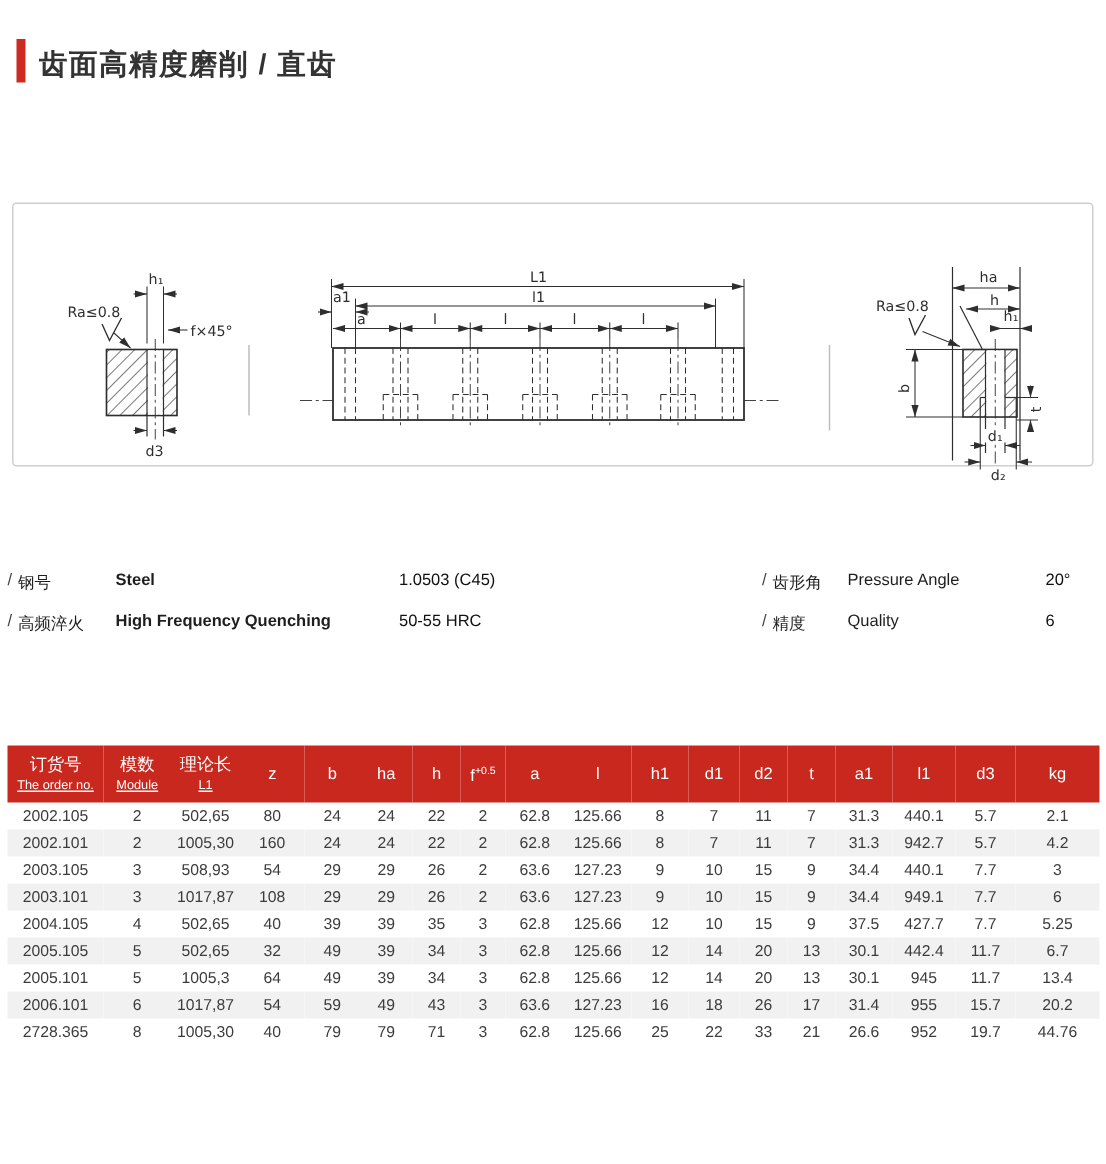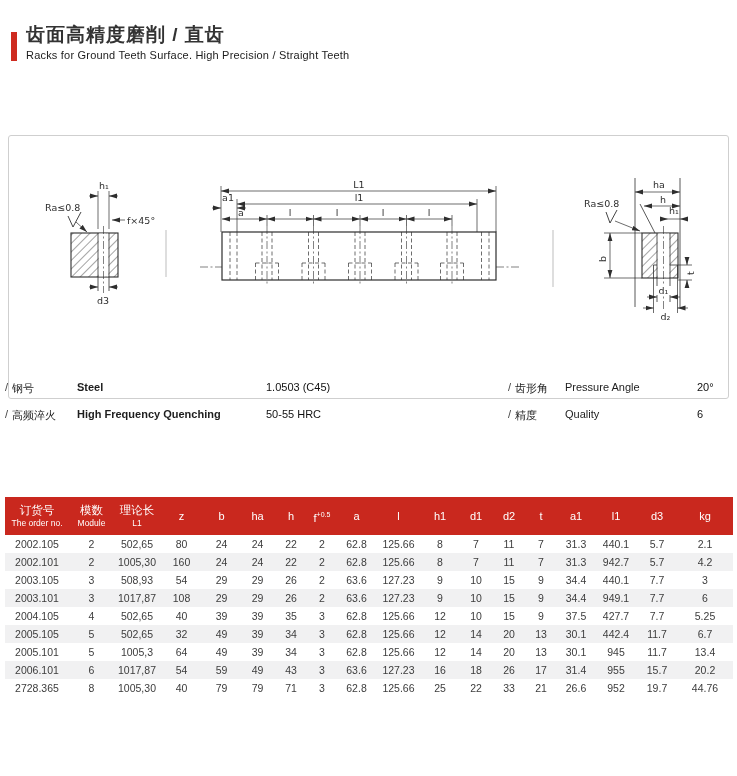--- a/index.html
+++ b/index.html
@@ -12,21 +12,21 @@
   }
 
   
   .page-header { position:absolute; left:11px; top:24px; display:flex;align-items:flex-end; }
   .accent-bar { width:6px; height:29px; background:#ce2b20; margin-right:9px; margin-top:2px; }
   .title-zh { font-size:19px; font-weight:bold; color:#333; letter-spacing:1px; line-height:22px; }
   .title-en { font-size:11px; color:#1c1c1c; margin-top:3px; letter-spacing:0.2px; }
 
   
   .drawing-panel {
-    position:absolute; left:8px; top:135px; width:721px; height:264px;
+    position:absolute; left:8px; top:135px; width:721px; height:176px;
     border:1px solid #cfcfcf; border-radius:3px; background:#fff;
   }
   .drawing-panel svg { position:absolute; left:-1px; top:-1px; }
   .dwg-text { font-family:"DejaVu Sans","Liberation Sans",sans-serif; font-size:9.5px; fill:#2e2e2e; }
 
   
   .spec-row { position:absolute; display:flex; align-items:baseline; font-size:11px; color:#1e1e1e; }
   .spec-slash { color:#444; margin-right:4px; }
   .spec-zh { }
   .spec-en { }
@@ -40,36 +40,35 @@
   table.rack-table {
     position:absolute; left:5px; top:497px; width:728px;
     border-collapse:collapse; table-layout:fixed;
   }
   .rack-table thead th {
     background:#c9281e; color:#ffffff; font-weight:normal;
     height:38px; padding:0; text-align:center; vertical-align:middle;
     font-size:11px; line-height:12px;
   }
   .rack-table thead th .th-zh { font-size:11.5px; }
-  .rack-table thead th .th-en { font-size:8.5px; margin-top:1px; }
+  .rack-table thead th .th-en { font-size:8.5px; margin-top:1px;text-decoration:underline; }
   .rack-table thead th sup { font-size:7px; }
   .rack-table tbody td {
     height:18px; padding:0; text-align:center; vertical-align:middle;
     font-size:10.5px; color:#3c3c3c;
   }
   .rack-table tbody tr:nth-child(even) { background:#f1f1f2; }
 </style>
 </head>
 <body>
 
 <div class="page-header">
   <div class="accent-bar"></div>
   <div>
     <div class="title-zh">齿面高精度磨削 / 直齿</div>
-    <div class="title-en">Racks for Ground Teeth Surface. High Precision / Straight Teeth</div>
   </div>
 </div>
 
 <div class="drawing-panel">
 <svg width="721" height="212" viewBox="8 135 721 212">
   <defs>
     <marker id="ae" markerWidth="9" markerHeight="7" refX="8" refY="3" orient="auto" markerUnits="userSpaceOnUse">
       <path d="M0,0.6 L8,3 L0,5.4 Z" fill="#2e2e2e"></path>
     </marker>
     <marker id="as" markerWidth="9" markerHeight="7" refX="0" refY="3" orient="auto" markerUnits="userSpaceOnUse">

